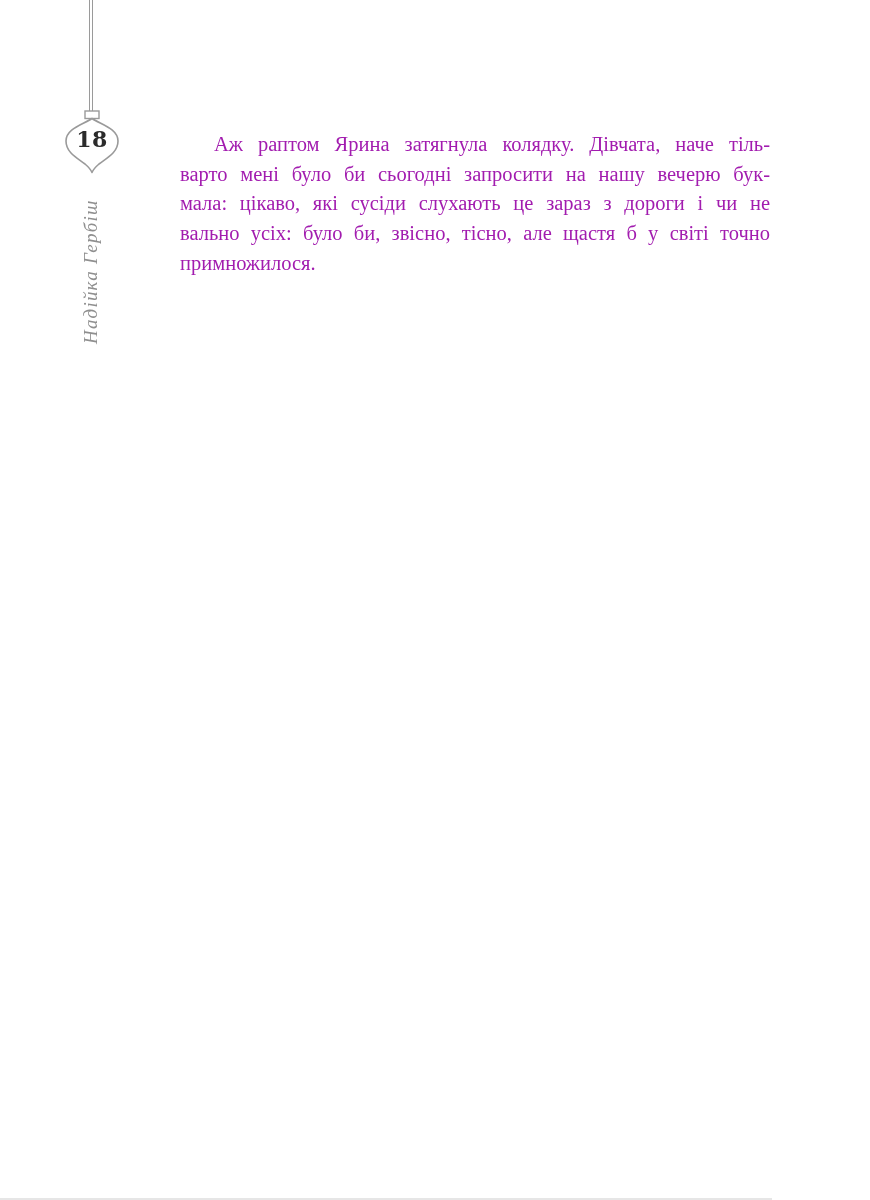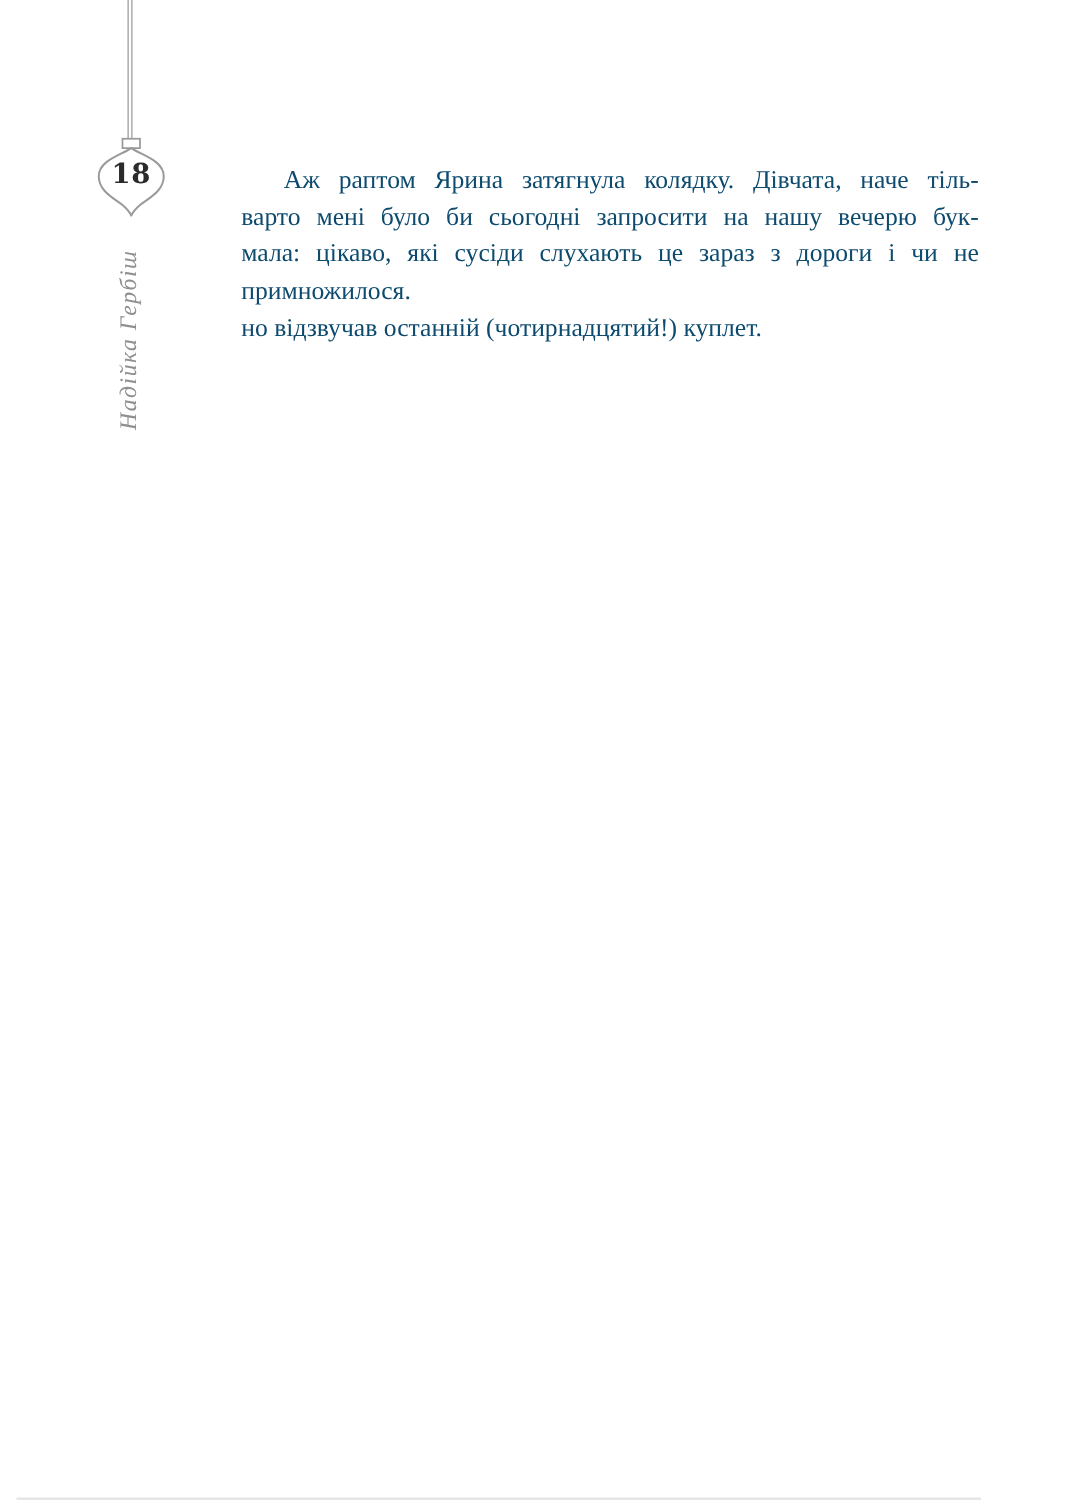--- a/index.html
+++ b/index.html
@@ -7,21 +7,20 @@
     padding: 0;
     background: #ffffff;
   }
   .page {
     position: relative;
     width: 772px;
     height: 1200px;
     background: #ffffff;
     overflow: hidden;
     font-family: "Liberation Serif", serif;
-    margin-left: 13px;
   }
   
   .string {
     position: absolute;
     left: 89px;
     top: 0;
     width: 4px;
     height: 112px;
     border-left: 1.5px solid #9a9a9a;
     border-right: 1.5px solid #9a9a9a;
@@ -61,21 +60,21 @@
     letter-spacing: 1.2px;
     color: #8f8f8f;
     white-space: nowrap;
   }
   .textblock {
     position: absolute;
     left: 180px;
     top: 130px;
     width: 590px;
     font-size: 20.5px;
-    color: #0c4a6e;
+    color: #a21caf;
   }
   .line {
     line-height: 29.7px;
     height: 29.7px;
     white-space: normal;
   }
   .jst {
     text-align: justify;
     text-align-last: justify;
   }
@@ -114,19 +113,19 @@
   </svg>
 
   <div class="pagenum">18</div>
 
   <div class="author">Надійка Гербіш</div>
 
   <div class="textblock">
     <div class="line jst ind">Аж раптом Ярина затягнула колядку. Дівчата, наче тіль-</div>
     <div class="line jst">варто мені було би сьогодні запросити на нашу вечерю бук-</div>
     <div class="line jst">мала: цікаво, які сусіди слухають це зараз з дороги і чи не</div>
+    <div class="line jst">вально усіх: було би, звісно, тісно, але щастя б у світі точно</div>
     <div class="line last">примножилося.</div>
-    <div class="line last">но відзвучав останній (чотирнадцятий!) куплет.</div>
   </div>
 
   <div class="bottom-edge"></div>
 
 </div>
 
 </body></html>

